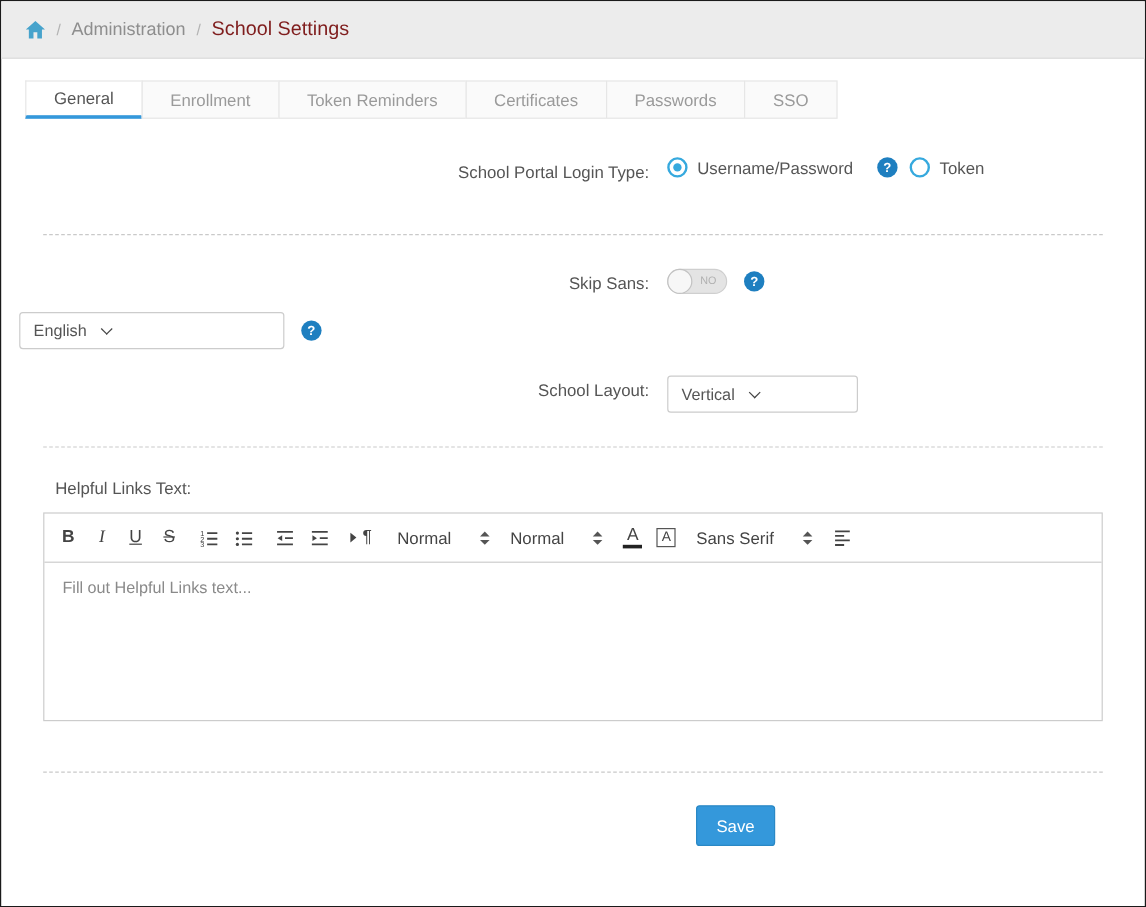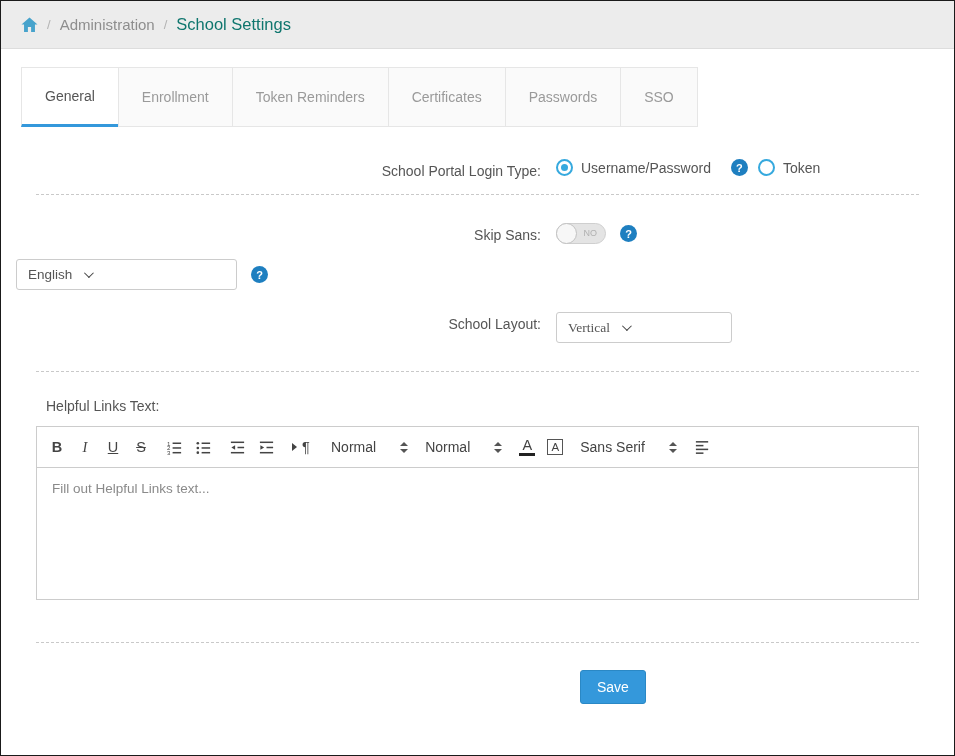--- a/index.html
+++ b/index.html
@@ -22,31 +22,31 @@
     background: #ececec;
     border-bottom: 1px solid #ddd;
     display: flex;
     align-items: center;
     padding: 0 20px;
     gap: 9px;
   }
   .home-icon svg { display: block; }
   .crumb-sep { color: #b3b3b3; font-size: 13px; }
   .crumb-section { color: #8e8e8e; font-size: 15px; }
-  .crumb-page { color: #0f766e; font-size: 16.5px; }
+  .crumb-page { color: #7f1d1d; font-size: 16.5px; }
 
   
   .tabs {
     display: flex;
     padding: 18px 0 0 20px;
   }
   .tab {
     display: flex;
     align-items: center;
-    height: 60px;
+    height: 32px;
     padding: 0 23px;
     border: 1px solid #e6e6e6;
     margin-left: -1px;
     background: #fafafa;
     color: #9a9a9a;
     font-size: 14px;
     cursor: pointer;
     white-space: nowrap;
   }
   .tab:first-child { margin-left: 0; }
@@ -146,38 +146,38 @@
     border-radius: 3px;
     background: #fff;
     display: flex;
     align-items: center;
     padding: 0 11px;
     font-size: 13.5px;
     color: #555;
     cursor: pointer;
   }
   .select.w-locale { width: 221px; }
-  .select.w-layout { width: 176px; font-family: Liberation Serif, serif; }
+  .select.w-layout { width: 159px; }
   .chevron {
     width: 7px; height: 7px;
     border-right: 1.6px solid #444;
     border-bottom: 1.6px solid #444;
     transform: rotate(45deg) translateY(-2px);
     margin-left: 12px;
   }
 
   
   .divider {
     border-top: 1px dashed #c9c9c9;
     margin: 0 35px;
   }
 
   
   .mt-28 { margin-top: 28px; }
-  .mb-28 { margin-bottom: 15px; }
+  .mb-28 { margin-bottom: 44px; }
   .mb-22 { margin-bottom: 22px; }
   .mb-14 { margin-bottom: 15px; }
   .mt-40 { margin-top: 42px; }
 
   
   .editor-block { margin: 26px 35px 0 35px; }
   .editor-label { font-size: 14px; color: #555; margin-bottom: 12px; padding-left: 10px; }
   .editor { border: 1px solid #ccc; background: #fff; }
   .editor-toolbar {
     display: flex;

